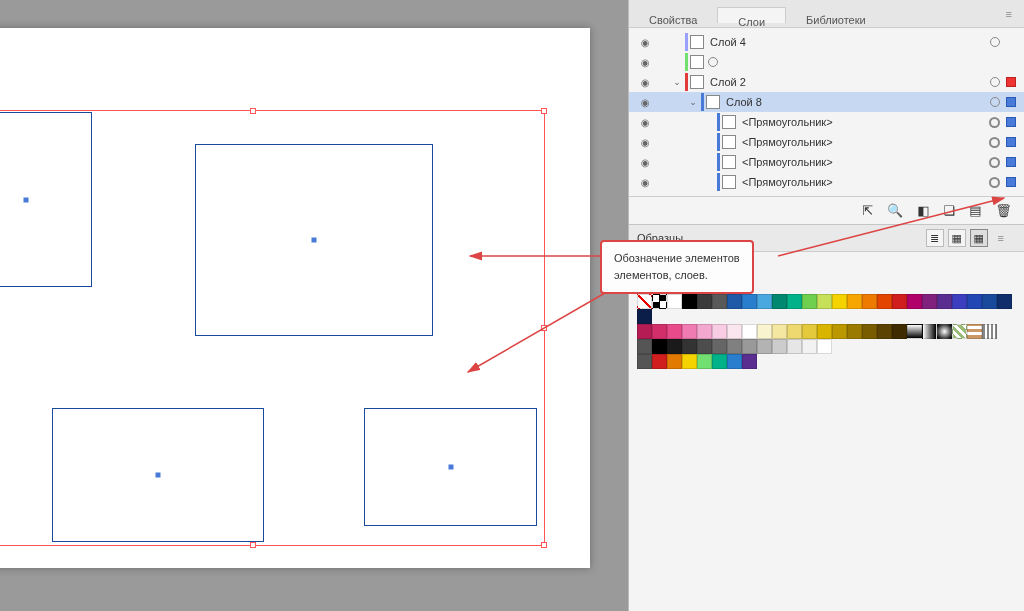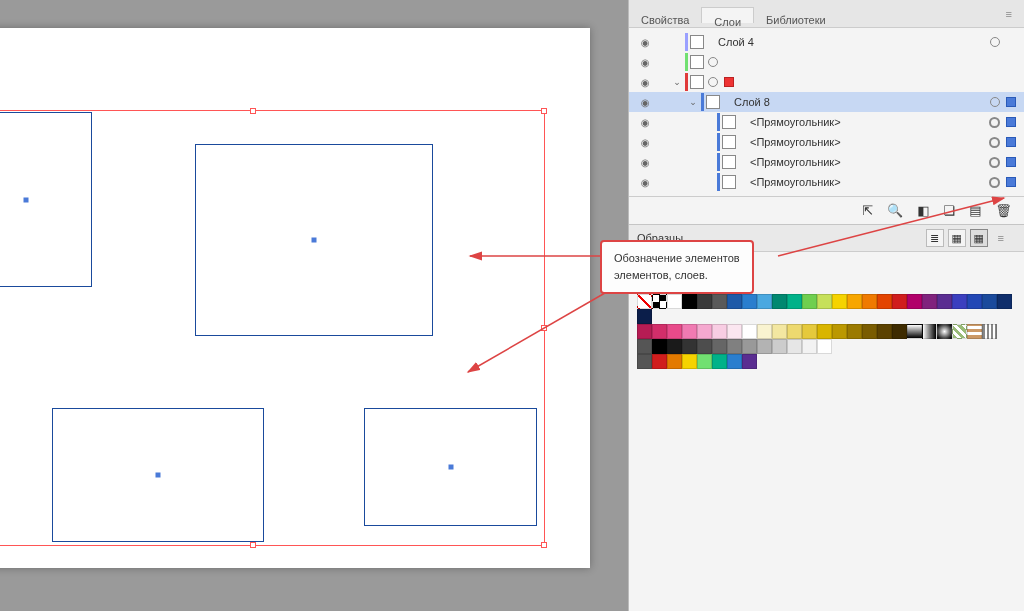--- a/index.html
+++ b/index.html
@@ -9,33 +9,33 @@
 .sel-bb{position:absolute;border:1px solid #f55;left:-20px;top:82px;width:585px;height:436px}
 .handle{position:absolute;width:6px;height:6px;background:#fff;border:1px solid #f55}
 .rect{position:absolute;border:1px solid #1a4a9c;background:#fff}
 .rect .cp{position:absolute;width:5px;height:5px;background:#4a7ad8;left:50%;top:50%;transform:translate(-50%,-50%)}
 #r1{left:-20px;top:84px;width:132px;height:175px}
 #r2{left:215px;top:116px;width:238px;height:192px}
 #r3{left:72px;top:380px;width:212px;height:134px}
 #r4{left:384px;top:380px;width:173px;height:118px}
 .side-panel{position:absolute;right:0;top:0;width:396px;height:611px;background:#f4f4f4;border-left:1px solid #bbb}
 .tabs{display:flex;align-items:center;height:28px;border-bottom:1px solid #ccc;background:#e6e6e6}
-.tab{padding:0 12px;height:16px;line-height:28px;color:#555;cursor:pointer}
+.tab{padding:0 20px;height:16px;line-height:28px;color:#555;cursor:pointer}
 .tab.active{background:#f4f4f4;border-top:1px solid #ccc;border-left:1px solid #ccc;border-right:1px solid #ccc;position:relative;top:1px}
 .menu-dots{margin-left:auto;padding:0 10px;color:#888;letter-spacing:2px}
 .layers{padding:4px 0;max-height:180px}
 .layer-row{display:flex;align-items:center;height:20px;padding:0 8px;gap:2px}
 .layer-row.sel{background:#c7d8f3}
 .eye{width:16px;text-align:center;color:#666;font-size:10px}
 .lock{width:12px}
 .indent{display:inline-block}
 .twisty{width:12px;text-align:center;color:#666;font-size:9px}
 .color-bar{width:3px;height:18px}
 .thumb{width:14px;height:14px;background:#fff;border:1px solid #888;flex-shrink:0}
-.lname{margin-left:12px;flex:1;white-space:nowrap}
+.lname{margin-left:4px;flex:1;white-space:nowrap}
 .target{width:10px;height:10px;border:1px solid #888;border-radius:50%;margin:0 2px;display:inline-flex;align-items:center;justify-content:center}
 .target.dbl{border:2px double #888;width:11px;height:11px}
 .sel-box{width:10px;height:10px;margin-left:2px}
 .sel-box.on{background:#4a7ad8;border:1px solid #2a5ab8}
 .sel-box.red{background:#e33;border:1px solid #b22}
 .sel-box.off{width:10px;height:10px}
 .layer-tools{display:flex;justify-content:flex-end;gap:14px;padding:6px 12px;border-top:1px solid #ccc;color:#666}
 .layer-tools span{cursor:pointer;font-size:13px}
 .swatches-hdr{display:flex;align-items:center;height:28px;border-top:1px solid #c5c5c5;border-bottom:1px solid #ccc;background:#e9e9e9;padding:0 8px}
 .swatches-hdr .title{flex:1}
@@ -113,20 +113,21 @@
         <span class="target"></span>
         <span class="sel-box off"></span>
       </div>
       <div class="layer-row">
         <span class="eye">◉</span>
         <span class="lock"></span>
         <span class="indent" style="width:0px"></span>
         <span class="twisty">⌄</span>
         <span class="color-bar" style="background:#e03a3a"></span>
         <span class="thumb"></span>
+        <span class="lname">Слой 2</span>
         <span class="target"></span>
         <span class="sel-box red"></span>
       </div>
       <div class="layer-row sel">
         <span class="eye">◉</span>
         <span class="lock"></span>
         <span class="indent" style="width:16px"></span>
         <span class="twisty">⌄</span>
         <span class="color-bar" style="background:#4a7ad8"></span>
         <span class="thumb"></span>

